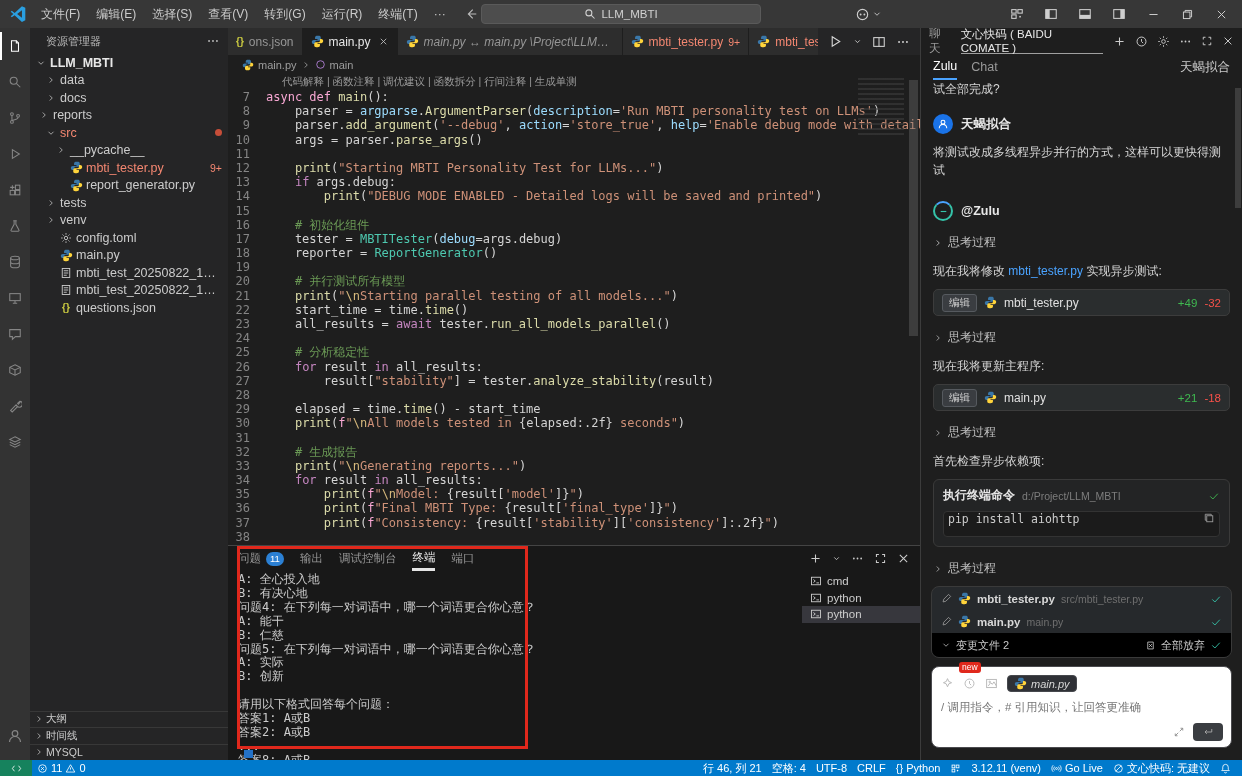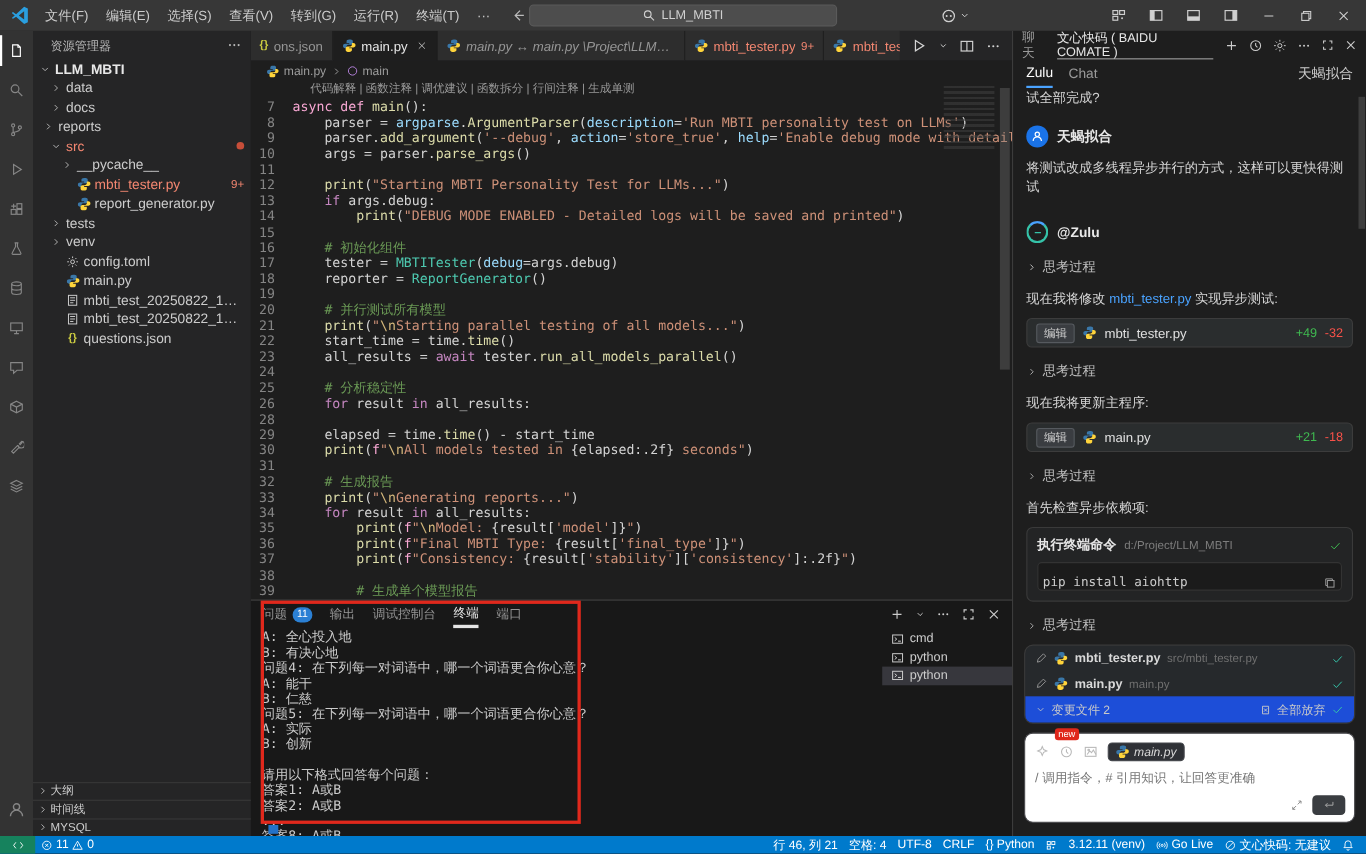--- a/index.html
+++ b/index.html
@@ -112,28 +112,28 @@
   .edit-badge { background:#3a3d41; border:1px solid #565a5f; border-radius:3px; font-size:10.5px; padding:1px 6px; color:#d0d0d0; }
   .edit-file { color:#e0e0e0; }
   .added { margin-left:auto; color:#3fb950; font-size:11.5px; }
   .removed { color:#f85149; font-size:11.5px; }
   .cmd-card { margin-top:9px; background:#232425; border:1px solid #3a3a3a; border-radius:6px; padding:7px 9px 9px; }
   .cmd-head { display:flex; align-items:center; gap:7px; }
   .cmd-title { font-weight:bold; color:#e6e6e6; }
   .cmd-path { color:#7d7d7d; font-size:10.5px; overflow:hidden; text-overflow:ellipsis; white-space:nowrap; flex:1; }
   .cmd-status-ok { color:#3fb950; }
   .cmd-code { margin-top:7px; background:#1b1b1b; border:1px solid #333; border-radius:4px; height:26px;
-    display:flex; align-items:flex-end; padding:0 4px; color:#cccccc; font-size:11.5px; }
+    display:flex; align-items:flex-start; padding:0 4px; color:#cccccc; font-size:11.5px; }
   .cmd-copy { margin-left:auto; color:#9a9a9a; }
   #files-panel { position:absolute; left:10px; right:10px; bottom:102px; background:#26292c; border:1px solid #3a3a3a; border-radius:8px; overflow:hidden; }
   .fp-row { height:23px; display:flex; align-items:center; gap:6px; padding:0 9px; color:#9a9a9a; }
   .fp-file { color:#d8d8d8; font-weight:bold; font-size:11.5px; }
   .fp-path { font-size:10.5px; color:#6f6f6f; flex:1; overflow:hidden; white-space:nowrap; text-overflow:ellipsis; }
   .fp-check { color:#35c3a9; }
-  #fp-footer { height:24px; background:#1d4ed8; display:flex; align-items:center; gap:5px; padding:0 9px; color:#c9c9c9; font-size:11px; }
+  #fp-footer { height:24px; background:#000000; display:flex; align-items:center; gap:5px; padding:0 9px; color:#c9c9c9; font-size:11px; }
   #fp-footer .grow { flex:1; }
   #input-card { position:absolute; left:10px; right:10px; bottom:12px; height:82px; background:#ffffff;
     border:1px solid #4a4a4e; border-radius:8px; padding:8px 9px; }
   #input-icons { display:flex; align-items:center; gap:9px; color:#b9b9b9; position:relative; }
   #new-badge { position:absolute; left:18px; top:-13px; background:#e0281c; color:#fff; font-size:8.5px;
     border-radius:3px; padding:0 3px; line-height:11px; }
   #input-chip { display:flex; align-items:center; gap:4px; background:#2f3136; border:1px solid #46484d;
     border-radius:4px; padding:1px 6px; font-style:italic; color:#d8d8d8; font-size:11px; }
   #input-placeholder { margin-top:8px; color:#767676; font-size:11.5px; }
   #input-bottom { position:absolute; right:8px; bottom:6px; display:flex; align-items:center; gap:8px; color:#8b8b8b; }
@@ -621,20 +621,21 @@
         <div class="cl-row"><span class="ln">17</span><span><span class="p">    tester = </span><span class="cl">MBTITester</span><span class="p">(</span><span class="v">debug</span><span class="p">=</span><span class="p">args.debug)</span></span></div>
         <div class="cl-row"><span class="ln">18</span><span><span class="p">    reporter = </span><span class="cl">ReportGenerator</span><span class="p">()</span></span></div>
         <div class="cl-row"><span class="ln">19</span><span></span></div>
         <div class="cl-row"><span class="ln">20</span><span><span class="c">    # 并行测试所有模型</span></span></div>
         <div class="cl-row"><span class="ln">21</span><span><span class="p">    </span><span class="f">print</span><span class="p">(</span><span class="s">"</span><span class="esc">\n</span><span class="s">Starting parallel testing of all models..."</span><span class="p">)</span></span></div>
         <div class="cl-row"><span class="ln">22</span><span><span class="p">    start_time = time.</span><span class="f">time</span><span class="p">()</span></span></div>
         <div class="cl-row"><span class="ln">23</span><span><span class="p">    all_results = </span><span class="kc">await</span><span class="p"> tester.</span><span class="f">run_all_models_parallel</span><span class="p">()</span></span></div>
         <div class="cl-row"><span class="ln">24</span><span></span></div>
         <div class="cl-row"><span class="ln">25</span><span><span class="c">    # 分析稳定性</span></span></div>
         <div class="cl-row"><span class="ln">26</span><span><span class="p">    </span><span class="kc">for</span><span class="p"> result </span><span class="kc">in</span><span class="p"> all_results:</span></span></div>
+        <div class="cl-row"><span class="ln">27</span><span><span class="p">        result[</span><span class="s">"stability"</span><span class="p">] = tester.</span><span class="f">analyze_stability</span><span class="p">(result)</span></span></div>
         <div class="cl-row"><span class="ln">28</span><span></span></div>
         <div class="cl-row"><span class="ln">29</span><span><span class="p">    elapsed = time.</span><span class="f">time</span><span class="p">() - start_time</span></span></div>
         <div class="cl-row"><span class="ln">30</span><span><span class="p">    </span><span class="f">print</span><span class="p">(</span><span class="k">f</span><span class="s">"</span><span class="esc">\n</span><span class="s">All models tested in </span><span class="p">{elapsed:.2f}</span><span class="s"> seconds"</span><span class="p">)</span></span></div>
         <div class="cl-row"><span class="ln">31</span><span></span></div>
         <div class="cl-row"><span class="ln">32</span><span><span class="c">    # 生成报告</span></span></div>
         <div class="cl-row"><span class="ln">33</span><span><span class="p">    </span><span class="f">print</span><span class="p">(</span><span class="s">"</span><span class="esc">\n</span><span class="s">Generating reports..."</span><span class="p">)</span></span></div>
         <div class="cl-row"><span class="ln">34</span><span><span class="p">    </span><span class="kc">for</span><span class="p"> result </span><span class="kc">in</span><span class="p"> all_results:</span></span></div>
         <div class="cl-row"><span class="ln">35</span><span><span class="p">        </span><span class="f">print</span><span class="p">(</span><span class="k">f</span><span class="s">"</span><span class="esc">\n</span><span class="s">Model: </span><span class="p">{result[</span><span class="s">'model'</span><span class="p">]}</span><span class="s">"</span><span class="p">)</span></span></div>
         <div class="cl-row"><span class="ln">36</span><span><span class="p">        </span><span class="f">print</span><span class="p">(</span><span class="k">f</span><span class="s">"Final MBTI Type: </span><span class="p">{result[</span><span class="s">'final_type'</span><span class="p">]}</span><span class="s">"</span><span class="p">)</span></span></div>
         <div class="cl-row"><span class="ln">37</span><span><span class="p">        </span><span class="f">print</span><span class="p">(</span><span class="k">f</span><span class="s">"Consistency: </span><span class="p">{result[</span><span class="s">'stability'</span><span class="p">][</span><span class="s">'consistency'</span><span class="p">]:.2f}</span><span class="s">"</span><span class="p">)</span></span></div>

